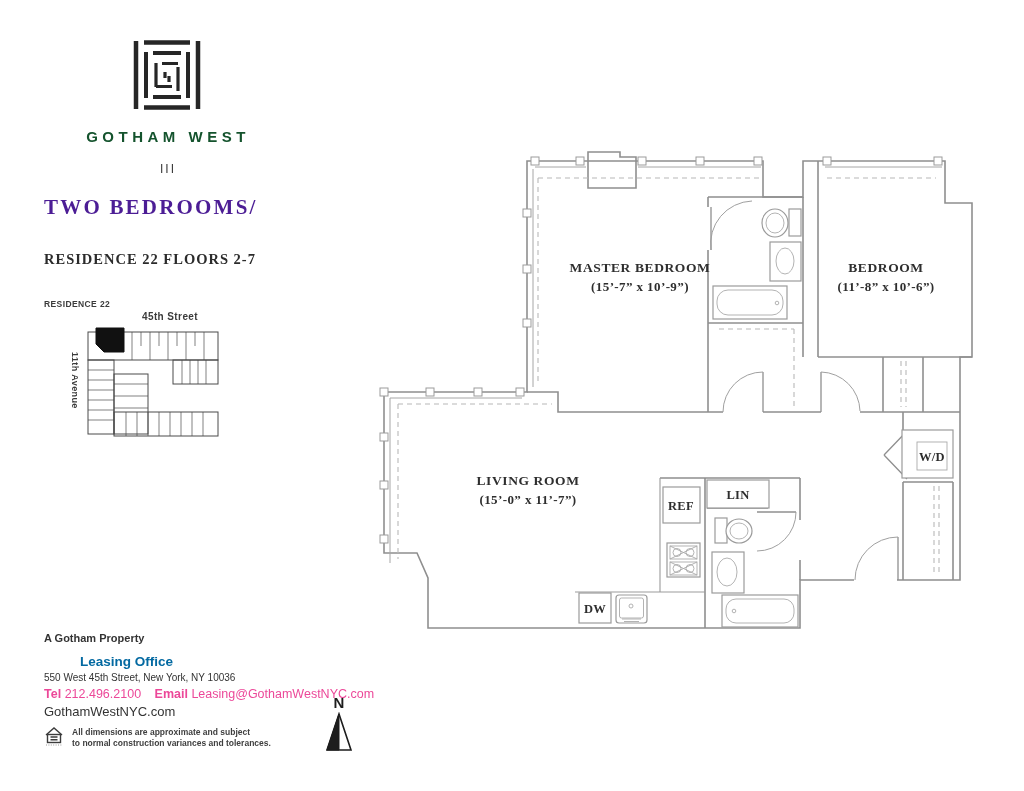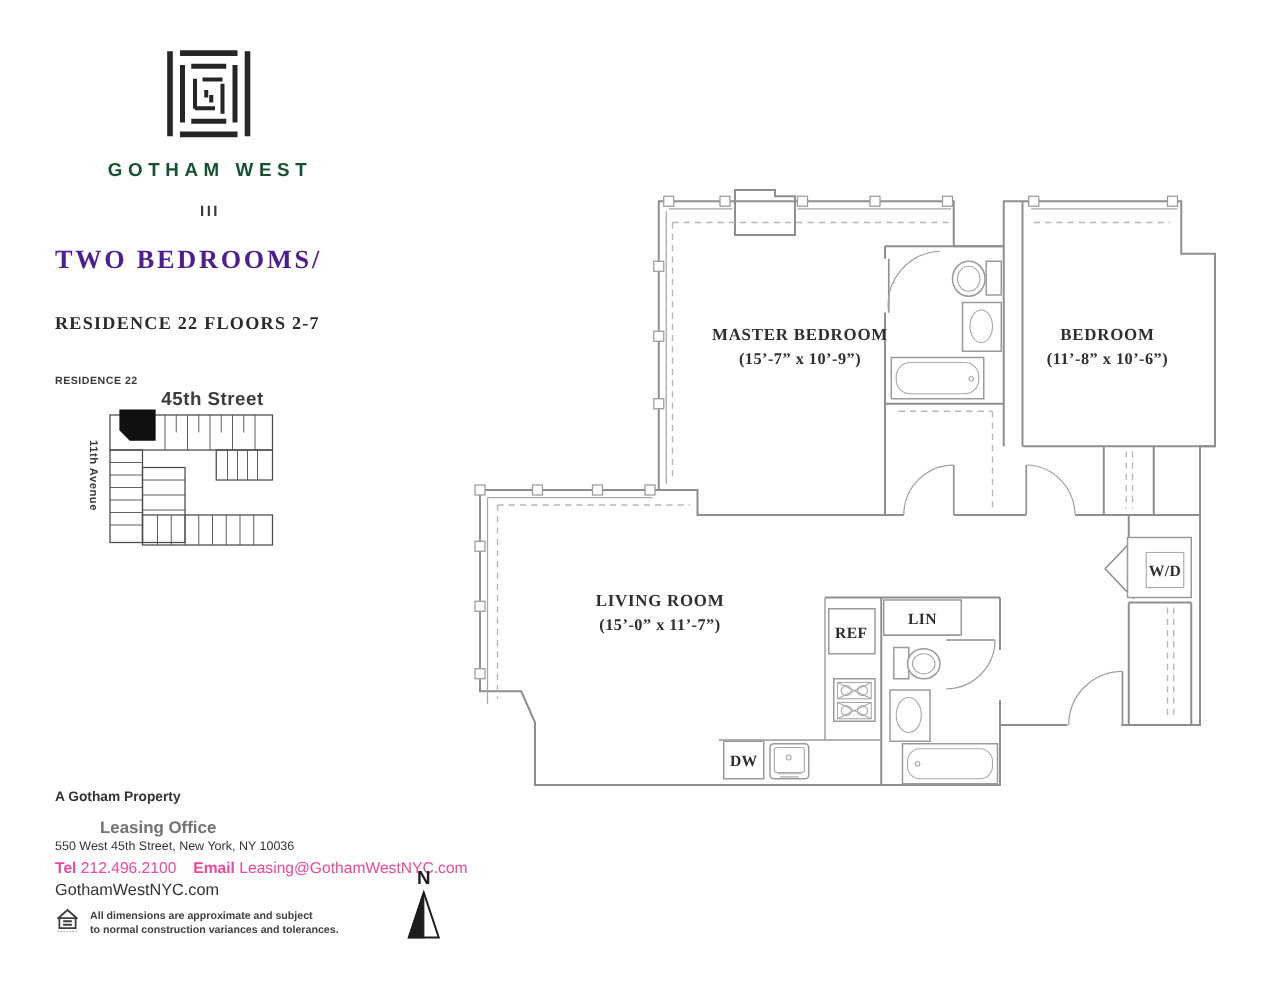--- a/index.html
+++ b/index.html
@@ -10,29 +10,29 @@
   .abs{position:absolute;}
   
   .logo{left:132px;top:38px;}
   .logo path{stroke:#262626;fill:none;}
   .logo .lv0{stroke-width:4.5;}
   .logo .lv1{stroke-width:4;}
   .logo .lv2{stroke-width:3.2;}
   .brand{left:58px;top:128px;width:220px;text-align:center;
     font-size:15px;font-weight:600;letter-spacing:4.5px;color:#14532d;}
   .tower{left:58px;top:162px;width:220px;text-align:center;
-    font-size:12px;font-weight:700;letter-spacing:2px;color:#3a3a3a;}
+    font-size:12px;font-weight:400;letter-spacing:2px;color:#3a3a3a;}
   .unit-title{left:44px;top:194px;font-family:"Liberation Serif", serif;
     font-size:21px;line-height:27px;letter-spacing:2.2px;color:#4c1d95;font-weight:600;}
   .residence{left:44px;top:251px;font-family:"Liberation Serif", serif;
     font-size:14.5px;letter-spacing:1px;color:#2b2b2b;font-weight:600;}
   
   .map-label{left:44px;top:299px;font-size:8.5px;font-weight:700;letter-spacing:.4px;color:#3b3b3b;}
   .street-label{left:110px;top:311px;width:120px;text-align:center;
-    font-size:15px;font-weight:700;letter-spacing:.4px;color:#3b3b3b;}
+    font-size:10px;font-weight:700;letter-spacing:.4px;color:#3b3b3b;}
   .avenue-label{left:80px;top:352px;font-size:9px;font-weight:700;letter-spacing:.4px;color:#3b3b3b;
     transform:rotate(90deg);transform-origin:left top;}
   .minimap .bld{stroke:#4a4a4a;stroke-width:1;fill:none;}
   .minimap .tick{stroke:#4a4a4a;stroke-width:.7;fill:none;}
   .minimap .unit{fill:#111111;stroke:#111111;}
   
   .plan .wall{stroke:#8f8f8f;stroke-width:1.6;fill:none;}
   .plan .wall-thin{stroke:#9b9b9b;stroke-width:1.1;fill:none;}
   .plan .win{stroke:#a6a6a6;stroke-width:1;fill:none;}
   .plan .sill{stroke:#9b9b9b;stroke-width:1;fill:#ffffff;}
@@ -41,21 +41,21 @@
   .plan .fix2{stroke:#aaaaaa;stroke-width:.9;fill:none;}
   .plan .arc{stroke:#a0a0a0;stroke-width:1;fill:none;}
   .plan .leaf{stroke:#8f8f8f;stroke-width:1.3;fill:none;}
   .plan .gap{fill:#ffffff;stroke:none;}
   .plan text{font-family:"Liberation Serif", serif;fill:#2e2e2e;font-weight:600;}
   .plan .room-name{font-size:13.5px;letter-spacing:.6px;}
   .plan .room-dims{font-size:13px;letter-spacing:.4px;}
   .plan .small-label{font-size:12.5px;letter-spacing:.3px;}
   
   .gotham-prop{left:44px;top:632px;font-size:11px;font-weight:700;color:#333;}
-  .leasing{left:44px;top:654px;font-size:13.5px;font-weight:700;color:#737373;padding-left:36px;}
+  .leasing{left:44px;top:654px;font-size:13.5px;font-weight:700;color:#0369a1;padding-left:36px;}
   .address{left:44px;top:672px;font-size:10px;color:#333;}
   .telline{left:44px;top:687px;font-size:12.5px;color:#ec4899;}
   .telline b{font-weight:700;}
   .telline .sp{display:inline-block;width:10px;}
   .website{left:44px;top:704px;font-size:13px;font-weight:400;color:#333;}
   .eh-icon{left:44px;top:726px;}
   .disclaimer{left:72px;top:727px;font-size:8.5px;line-height:10.5px;font-weight:600;color:#3f3f3f;}
   .north-label{left:324px;top:694px;width:30px;text-align:center;font-size:15px;font-weight:700;color:#1d1d1d;}
   .compass{left:324px;top:712px;}
 </style>

